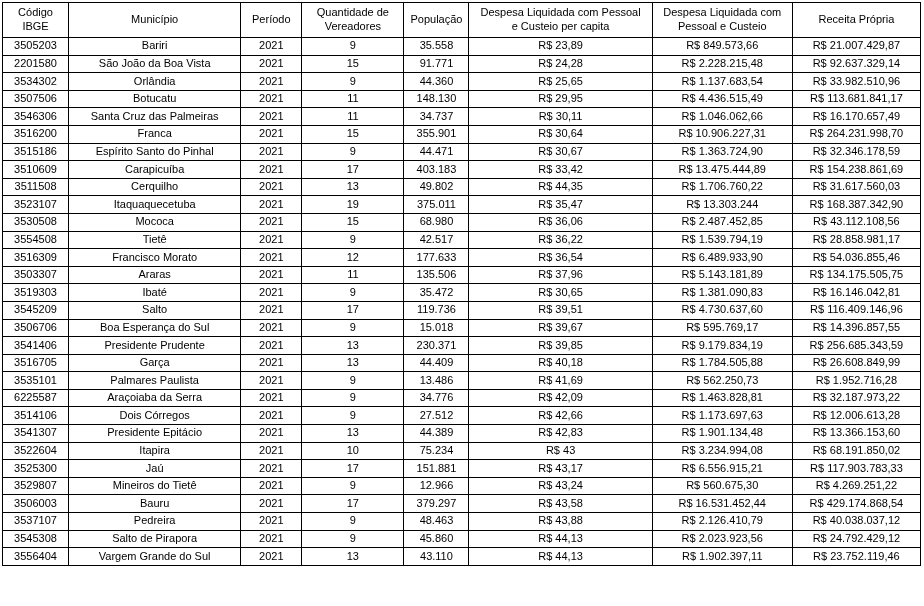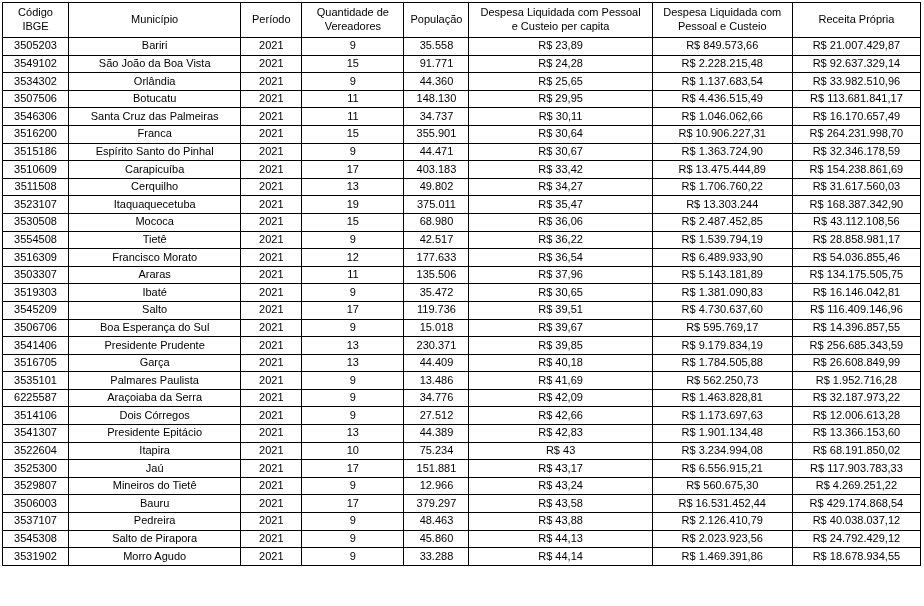--- a/index.html
+++ b/index.html
@@ -78,21 +78,21 @@
           <td>3505203</td>
           <td>Bariri</td>
           <td>2021</td>
           <td>9</td>
           <td>35.558</td>
           <td>R$ 23,89</td>
           <td>R$ 849.573,66</td>
           <td>R$ 21.007.429,87</td>
         </tr>
         <tr>
-          <td>3549102</td>
+          <td>2201580</td>
           <td>São João da Boa Vista</td>
           <td>2021</td>
           <td>15</td>
           <td>91.771</td>
           <td>R$ 24,28</td>
           <td>R$ 2.228.215,48</td>
           <td>R$ 92.637.329,14</td>
         </tr>
         <tr>
           <td>3534302</td>
@@ -153,21 +153,21 @@
           <td>R$ 33,42</td>
           <td>R$ 13.475.444,89</td>
           <td>R$ 154.238.861,69</td>
         </tr>
         <tr>
           <td>3511508</td>
           <td>Cerquilho</td>
           <td>2021</td>
           <td>13</td>
           <td>49.802</td>
-          <td>R$ 34,27</td>
+          <td>R$ 44,35</td>
           <td>R$ 1.706.760,22</td>
           <td>R$ 31.617.560,03</td>
         </tr>
         <tr>
           <td>3523107</td>
           <td>Itaquaquecetuba</td>
           <td>2021</td>
           <td>19</td>
           <td>375.011</td>
           <td>R$ 35,47</td>
@@ -358,24 +358,24 @@
           <td>3545308</td>
           <td>Salto de Pirapora</td>
           <td>2021</td>
           <td>9</td>
           <td>45.860</td>
           <td>R$ 44,13</td>
           <td>R$ 2.023.923,56</td>
           <td>R$ 24.792.429,12</td>
         </tr>
         <tr>
-          <td>3531902</td>
-          <td>Morro Agudo</td>
-          <td>2021</td>
-          <td>9</td>
-          <td>33.288</td>
-          <td>R$ 44,14</td>
-          <td>R$ 1.469.391,86</td>
-          <td>R$ 18.678.934,55</td>
+          <td>3556404</td>
+          <td>Vargem Grande do Sul</td>
+          <td>2021</td>
+          <td>13</td>
+          <td>43.110</td>
+          <td>R$ 44,13</td>
+          <td>R$ 1.902.397,11</td>
+          <td>R$ 23.752.119,46</td>
         </tr>
       </tbody>
   </table>
 </div>
 
 </body></html>

